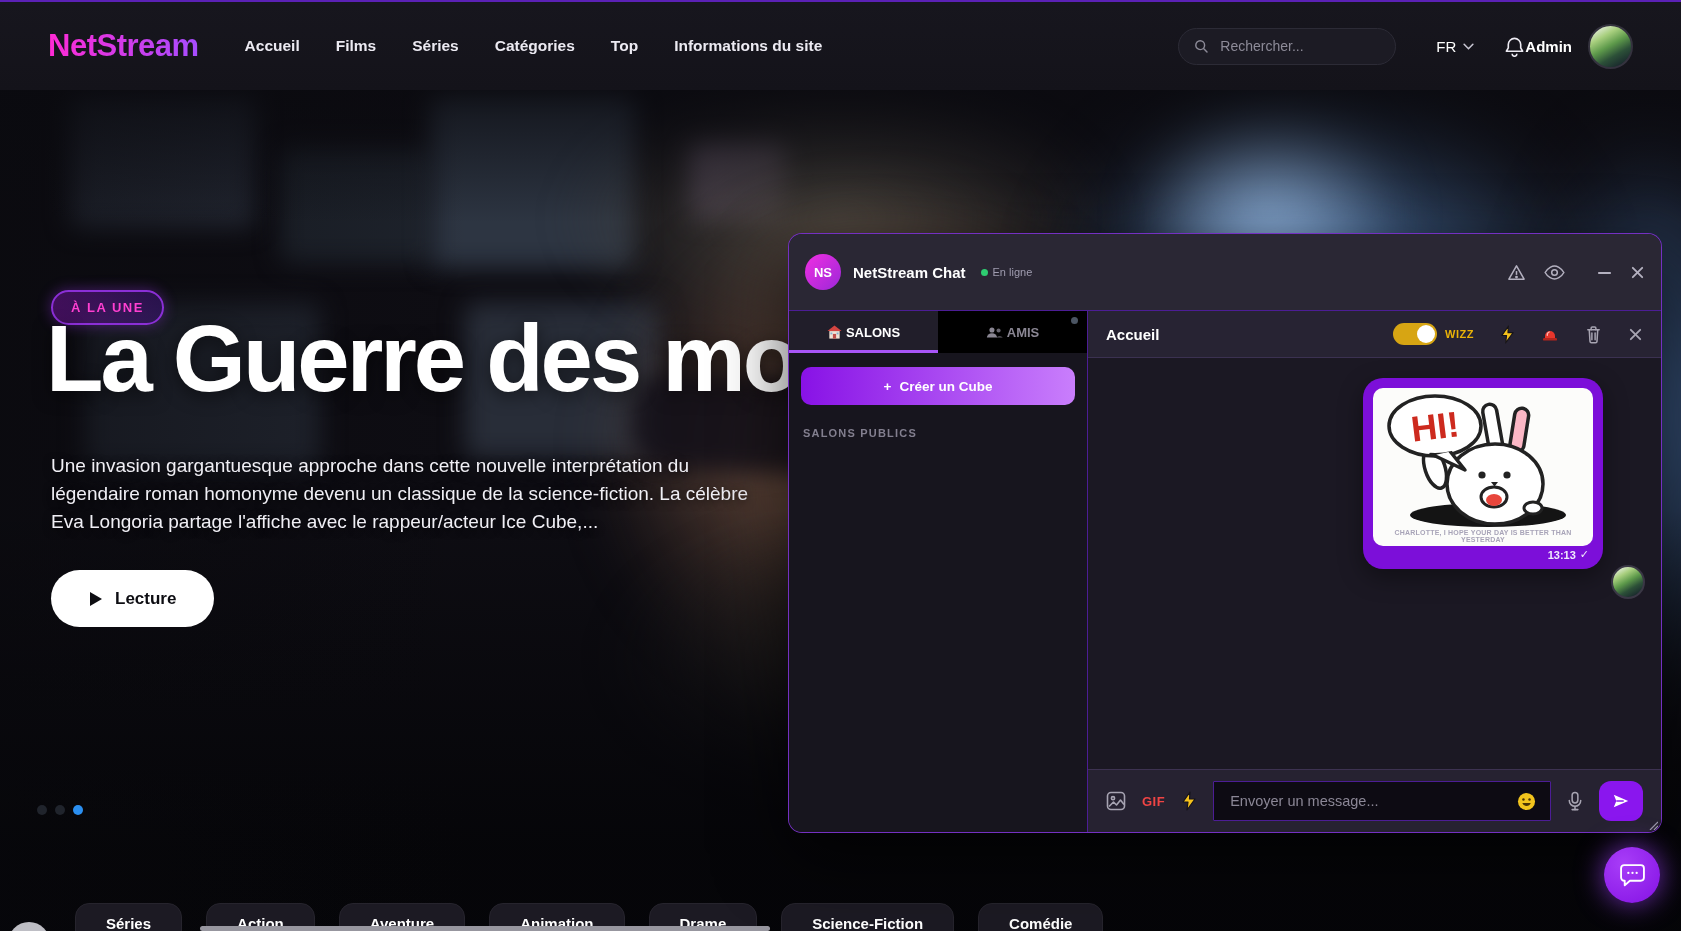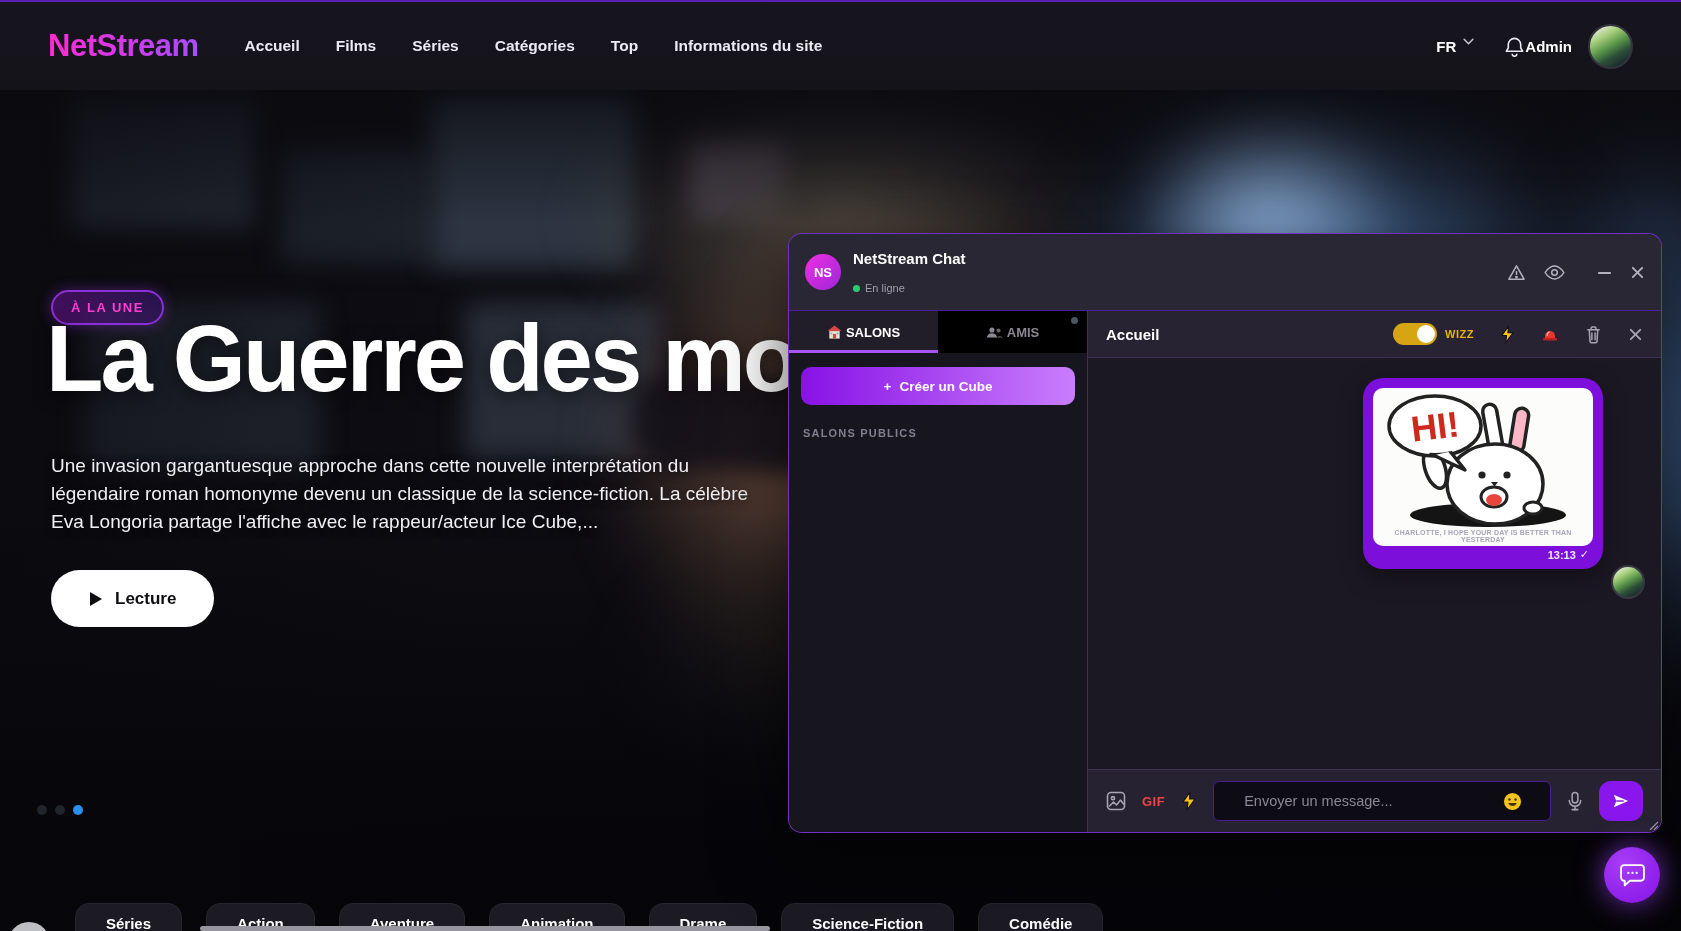--- a/index.html
+++ b/index.html
@@ -14,21 +14,21 @@
   .logo{font-size:31px;font-weight:800;letter-spacing:-.5px;margin-right:46px;cursor:pointer;
         background:linear-gradient(90deg,#ff2ad4,#a64dff);-webkit-background-clip:text;background-clip:text;color:transparent;}
   .nlinks{display:flex;gap:36px;align-items:center}
   .nlink{font-size:15.5px;font-weight:700;color:#eceaf2;cursor:pointer;text-decoration:none}
   .nav-spacer{flex:1}
   .search{width:218px;height:37px;border-radius:19px;background:#1c1b24;border:1px solid #2c2b36;
           display:flex;align-items:center;gap:9px;padding:0 14px;box-sizing:border-box;color:#8d8b98}
   .search input{flex:1;min-width:0;background:transparent;border:none;outline:none;color:#d6d4e0;font-size:14px;
                 font-family:inherit}
   .search input::placeholder{color:#8d8b98}
-  .lang{display:flex;gap:7px;margin-left:32px;font-size:15px;font-weight:700;color:#fff;cursor:pointer}
+  .lang{display:flex;align-items:center;gap:7px;margin-left:40px;font-size:15px;font-weight:400;color:#fff;cursor:pointer}
   .lang .chev{color:#c9c7d4}
   .bell{margin-left:30px;color:#eceaf2;cursor:pointer}
   .admin{font-size:15px;font-weight:700;cursor:pointer}
   .avatar-img{background:linear-gradient(150deg,#eef2ea 6%,#a8cf7e 28%,#5e9a4b 48%,#2c5038 68%,#16222b 92%);}
   .nav-avatar{width:41px;height:41px;border-radius:50%;margin-left:16px;border:2px solid #34323e;cursor:pointer}
 
   
   .hero{position:absolute;top:88px;left:0;right:0;bottom:0;z-index:1;overflow:hidden;background:#0e0d13}
   .hb{position:absolute;border-radius:30%;}
   .hair{left:555px;top:-15px;width:570px;height:290px;background:radial-gradient(closest-side,#46423c,transparent);filter:blur(16px)}
@@ -76,21 +76,21 @@
   .corner-circle{position:absolute;left:8px;top:922px;width:42px;height:42px;border-radius:50%;background:#d3d3d9;opacity:.9;z-index:7;cursor:pointer}
 
   
   .chat{position:absolute;left:788px;top:233px;width:872px;height:598px;z-index:20;display:flex;flex-direction:column;
         background:#242130;border:1px solid rgba(130,50,220,.85);border-radius:14px;overflow:hidden;
         box-shadow:0 24px 70px rgba(0,0,0,.65)}
   .chat-header{height:52px;flex:0 0 52px;display:flex;align-items:center;gap:12px;padding:12px 16px;
                background:#2a2734;border-bottom:1px solid #4c1d95}
   .ns-avatar{width:36px;height:36px;border-radius:50%;background:linear-gradient(135deg,#f02fe2,#9b27d8);
              display:flex;align-items:center;justify-content:center;font-size:13px;font-weight:800;color:#fff}
-  .chat-titles{display:flex;flex-direction:column;gap:15px}
+  .chat-titles{display:flex;flex-direction:row;gap:15px}
   .chat-title{font-size:15px;font-weight:700;color:#fff}
   .chat-status{display:flex;align-items:center;gap:5px;font-size:11px;color:#a09db0}
   .status-dot{width:7px;height:7px;border-radius:50%;background:#2ecc71}
   .chat-controls{margin-left:auto;display:flex;align-items:center;gap:18px;color:#b4b1c0}
   .chat-controls .ctl{cursor:pointer;display:flex}
   .ctl-gap{margin-left:14px}
 
   .chat-body{flex:1;display:flex;min-height:0}
   .sidebar{width:298px;flex:0 0 298px;background:#17151e;border-right:1px solid #4c1d95;display:flex;flex-direction:column;position:relative}
   .tabs{height:42px;flex:0 0 42px;display:flex;position:relative}
@@ -120,22 +120,22 @@
   .sticker-card{width:220px;height:158px;background:#fcfcfa;border-radius:10px;position:relative;overflow:hidden}
   .sticker-caption{position:absolute;left:0;right:0;bottom:3px;text-align:center;font-size:7px;font-weight:700;
                    color:#a8a4b8;letter-spacing:.2px}
   .msg-meta{display:flex;justify-content:flex-end;align-items:center;gap:4px;padding:2px 4px 2px;
             color:#f0eafc;font-size:11px;font-weight:700}
   .mini-avatar{position:absolute;right:16px;top:207px;width:30px;height:30px;border-radius:50%;border:2px solid #3a3745}
 
   .input-row{height:62px;flex:0 0 62px;display:flex;align-items:center;gap:16px;padding:0 18px;
              background:#262231;border-top:1px solid rgba(130,100,180,.25)}
   .gif-label{font-size:13px;font-weight:700;letter-spacing:.5px;color:#ef4444;cursor:pointer}
-  .msg-field{flex:1;height:40px;background:#0d0b13;border:1px solid #4c1d95;border-radius:6px;display:flex;
-             align-items:center;padding:0 28px;box-sizing:border-box;gap:10px}
+  .msg-field{flex:1;height:40px;background:#0d0b13;border:1px solid #4c1d95;border-radius:1px;display:flex;
+             align-items:center;padding:0 14px;box-sizing:border-box;gap:10px}
   .msg-field input{flex:1;min-width:0;background:transparent;border:none;outline:none;color:#ddd;font-size:14.5px;font-family:inherit}
   .msg-field input::placeholder{color:#8b8796}
   .send-btn{width:44px;height:40px;border-radius:12px;border:none;background:#8a16ee;display:flex;align-items:center;
             justify-content:center;cursor:pointer}
   .resize-handle{position:absolute;right:3px;bottom:2px;color:#9a96a8;cursor:nwse-resize}
 
   
   .fab{position:absolute;left:1604px;top:847px;width:56px;height:56px;border-radius:50%;z-index:30;cursor:pointer;
        background:radial-gradient(circle at 35% 30%,#a83df8,#8412e4);display:flex;align-items:center;justify-content:center;
        box-shadow:0 0 28px rgba(150,60,240,.75)}
@@ -149,20 +149,29 @@
     <div class="logo">NetStream</div>
     <div class="nlinks">
       <a class="nlink">Accueil</a>
       <a class="nlink">Films</a>
       <a class="nlink">Séries</a>
       <a class="nlink">Catégories</a>
       <a class="nlink">Top</a>
       <a class="nlink">Informations du site</a>
     </div>
     <div class="nav-spacer"></div>
+    <div class="search">
+      <span>
+        <svg width="16" height="16" viewBox="0 0 20 20" fill="none" stroke="currentColor" stroke-width="1.8" stroke-linecap="round">
+            <circle cx="9" cy="9" r="5.5"></circle>
+            <line x1="13.5" y1="13.5" x2="17.5" y2="17.5"></line>
+          </svg>
+      </span>
+      <input placeholder="Rechercher..." style="">
+    </div>
     <div class="lang">
       <span>FR</span>
       <span class="chev">
         <svg width="11" height="7" viewBox="0 0 12 8" fill="none" stroke="currentColor" stroke-width="1.8" stroke-linecap="round">
             <polyline points="1,1.5 6,6.5 11,1.5"></polyline>
           </svg>
       </span>
     </div>
     <div class="bell">
       <svg width="21" height="21" viewBox="0 0 22 22" fill="none" stroke="currentColor" stroke-width="1.7" stroke-linejoin="round">

